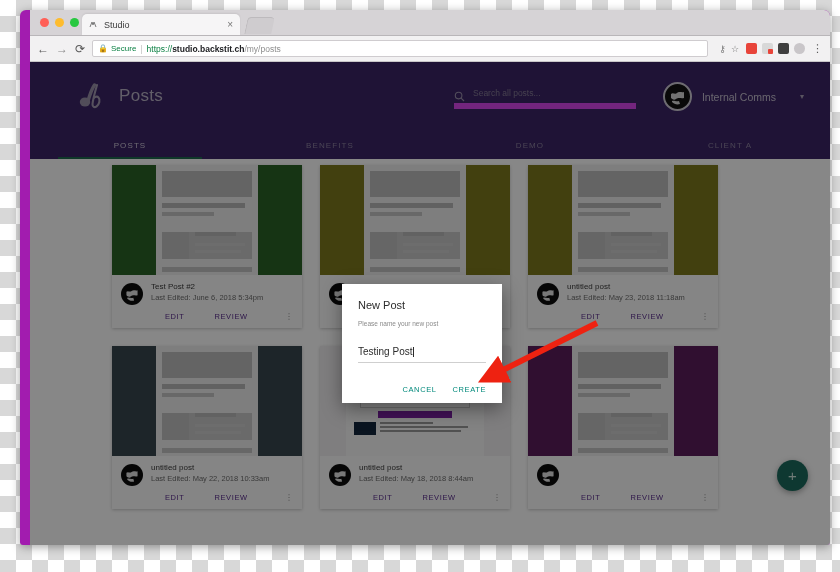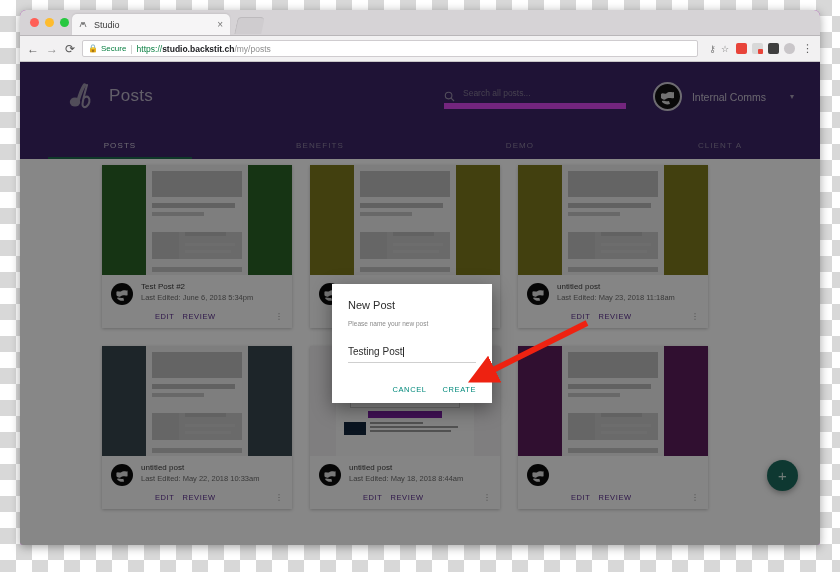--- a/index.html
+++ b/index.html
@@ -20,20 +20,21 @@
     background-size:32px 32px;
     background-position:0 0,16px 16px;
   }
   
   #window{
     position:absolute;left:20px;top:10px;width:800px;height:535px;
     background:#a21caf;
     border-radius:6px 6px 3px 3px;
     box-shadow:0 2px 10px rgba(0,0,0,.35);
     overflow:hidden;
+    padding-left:10px;
   }
   
   .tabstrip{
     height:25px;background:#d6d3d6;position:relative;
     border-bottom:1px solid #b9b6b9;
   }
   .traffic{position:absolute;left:10px;top:8px;display:flex;gap:6px;}
   .dot{width:9px;height:9px;border-radius:50%;}
   .dot.r{background:#ff5f57;}
   .dot.y{background:#febc2e;}
@@ -134,21 +135,21 @@
   .ph.s1{height:4px;width:72%;background:#b9b9b9;margin-bottom:7px;}
   .ph.s2{height:3px;width:88%;background:#cfcfcf;margin-bottom:4px;}
   .ph.s3{height:3px;width:80%;background:#cfcfcf;}
   .ph.foot{height:5px;width:100%;background:#c2c2c2;position:absolute;left:6px;right:6px;bottom:3px;width:calc(100% - 12px);}
   .meta{padding:7px 9px 0 9px;display:flex;gap:8px;align-items:flex-start;flex:1 1 auto;}
   .mavatar{width:22px;height:22px;border-radius:50%;background:#0d0d0d;flex:0 0 auto;
     display:flex;align-items:center;justify-content:center;overflow:hidden;margin-top:1px;}
   .mtext{display:flex;flex-direction:column;gap:2px;min-width:0;}
   .mtitle{font-size:8px;color:#3b3b3b;white-space:nowrap;overflow:hidden;}
   .mdate{font-size:7.5px;color:#6e6e6e;white-space:nowrap;overflow:hidden;}
-  .actions{display:flex;align-items:center;padding:0 9px 7px 9px;gap:8px;position:relative;}
+  .actions{display:flex;align-items:center;padding:0 9px 7px 9px;gap:30px;position:relative;}
   .act{color:#5a2d8c;font-size:7.5px;letter-spacing:.6px;}
   .act.first{margin-left:44px;}
   .dots{position:absolute;right:9px;bottom:8px;color:#8b8b8b;font-size:8px;line-height:.8;text-align:center;}
   
   #dim{position:absolute;inset:0;background:rgba(0,0,0,.47);}
   
   #modal{
     position:absolute;left:312px;top:222px;width:160px;background:#fff;
     box-shadow:0 6px 18px rgba(0,0,0,.4);padding:15px 16px 9px 16px;box-sizing:border-box;
   }

